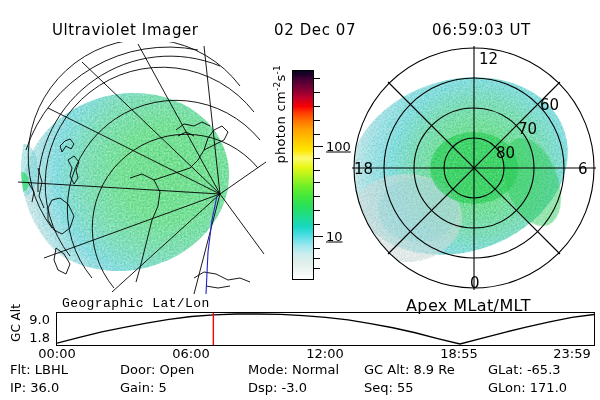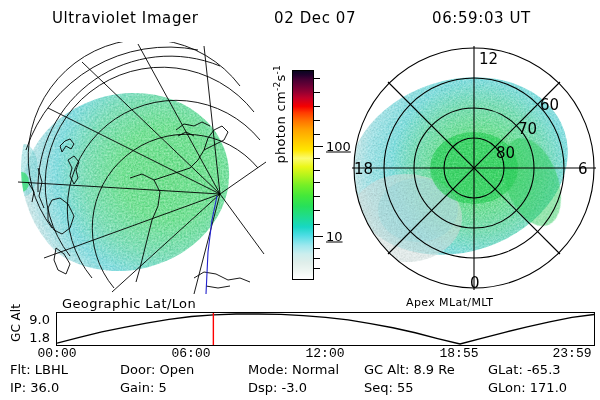--- a/index.html
+++ b/index.html
@@ -13,21 +13,21 @@
     position: relative;
     overflow: hidden;
     font-family: "DejaVu Sans", sans-serif;
     color: #000000;
     -webkit-font-smoothing: none;
   }
 
   
   #header {
     position: absolute;
-    left: 0; top: 9px;
+    left: 0; top: 21px;
     width: 600px; height: 26px;
   }
   #header span {
     position: absolute;
     font-size: 15px;
     letter-spacing: 0.6px;
     white-space: nowrap;
     top: 0;
   }
   #hdr-title { left: 52px; }
@@ -38,20 +38,21 @@
   .panel { position: absolute; }
 
   
   #geo-panel { left: 8px; top: 42px; width: 258px; height: 252px; }
   #geo-caption {
     position: absolute;
     left: 62px; top: 296px;
     font-size: 13px;
     letter-spacing: 0.4px;
     white-space: nowrap;
+    font-family: Liberation Mono, monospace;
   }
 
   
   #cbar-wrap { left: 266px; top: 56px; width: 88px; height: 238px; }
   #cbar-box {
     position: absolute;
     left: 26px; top: 14px;
     width: 20px; height: 208px;
     border: 1px solid #000;
     box-sizing: content-box;
@@ -110,21 +111,21 @@
     transform-origin: 50% 50%;
     text-align: center;
   }
   #cbar-axis-label sup { font-size: 9px; }
 
   
   #apex-panel { left: 348px; top: 42px; width: 252px; height: 252px; }
   #apex-caption {
     position: absolute;
     left: 406px; top: 296px;
-    font-size: 11px;
+    font-size: 16px;
     letter-spacing: 0.4px;
     white-space: nowrap;
   }
 
   
   #orbit-wrap { left: 0; top: 308px; width: 600px; height: 48px; }
   #orbit-ylabel {
     position: absolute;
     left: -14px; top: 8px;
     width: 60px;
@@ -150,21 +151,20 @@
     width: 537px; height: 32px;
     border: 1px solid #000;
   }
   #orbit-box svg { display: block; }
   .orbit-xtick {
     position: absolute;
     top: 38px;
     font-size: 13px;
     white-space: nowrap;
     transform: translateX(-50%);
-    font-family: Liberation Mono, monospace;
   }
 
   
   #status {
     position: absolute;
     left: 0; top: 362px;
     width: 600px; height: 38px;
   }
   .status-cell {
     position: absolute;

